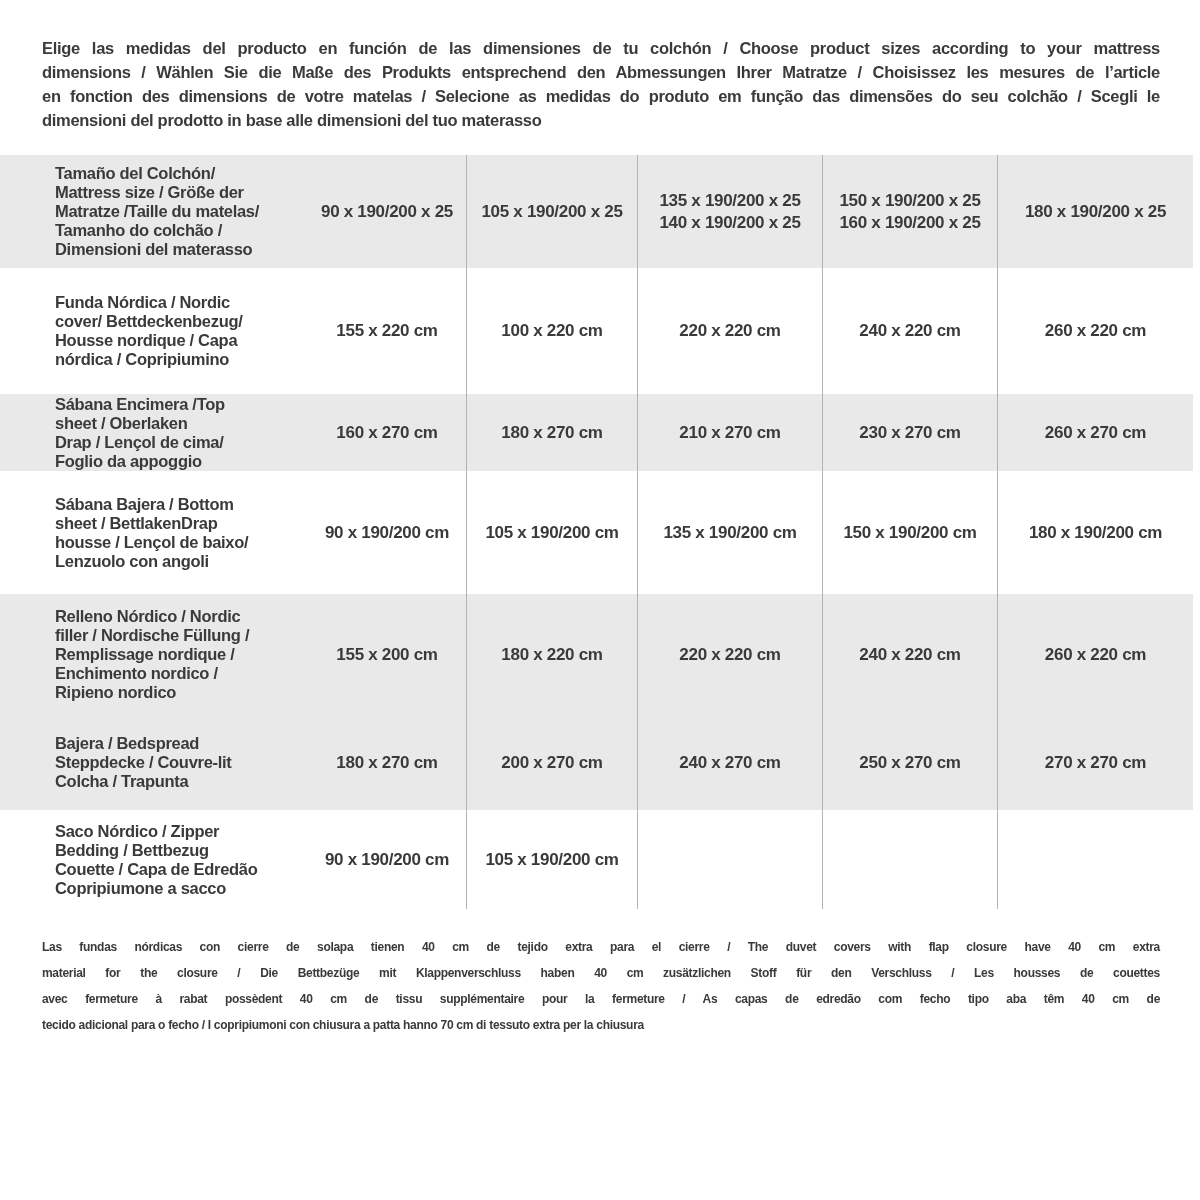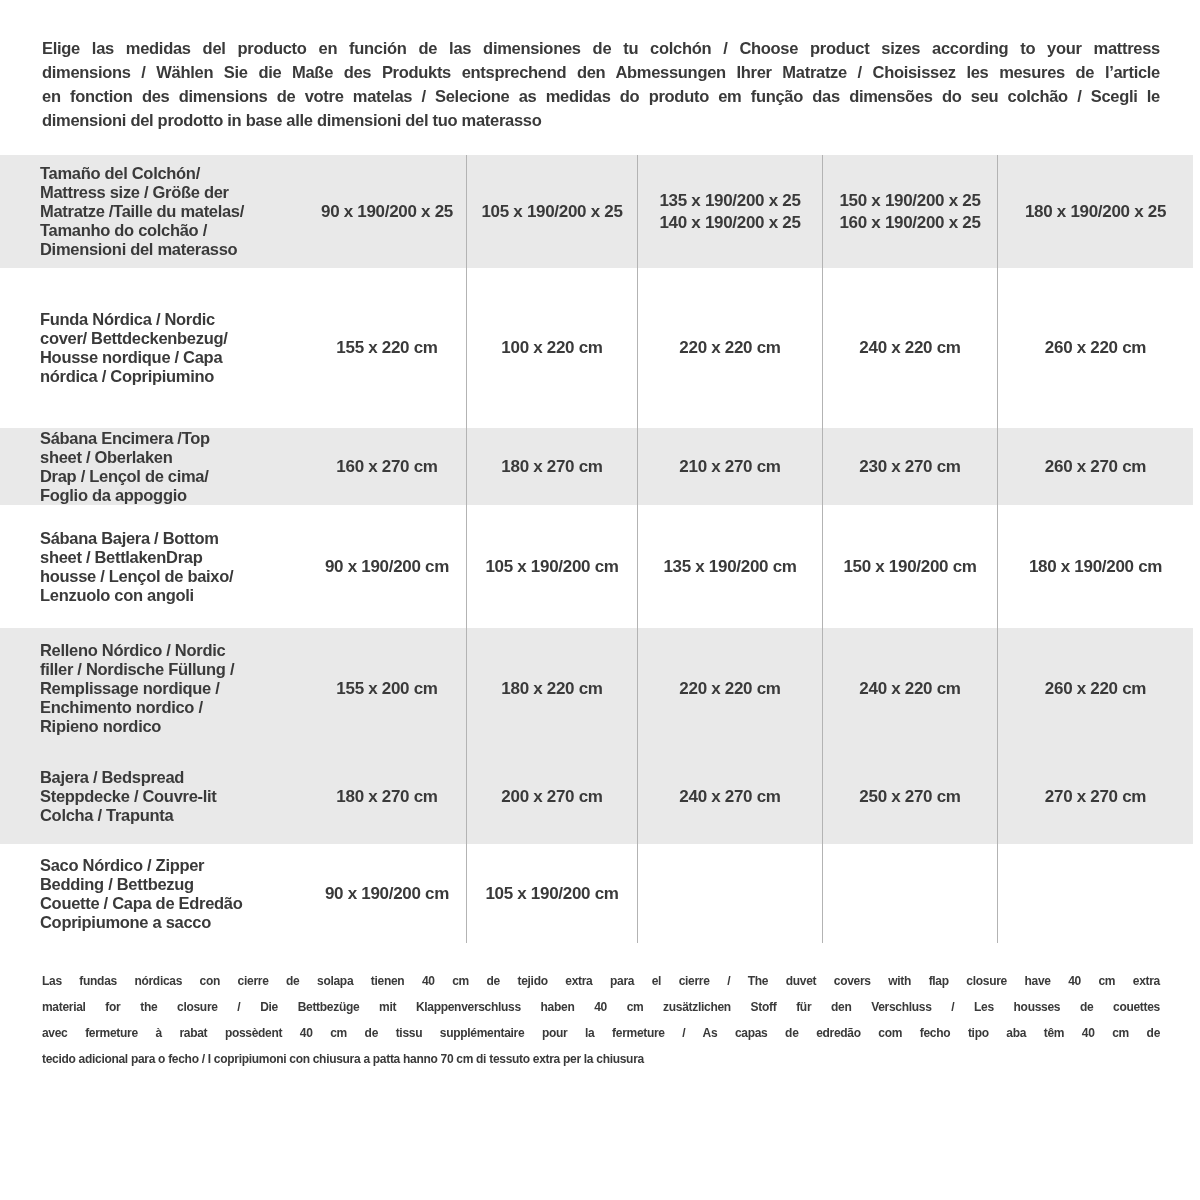--- a/index.html
+++ b/index.html
@@ -34,36 +34,36 @@
     margin-top:23px;
     width:1193px;
   }
   .row{
     display:grid;
     grid-template-columns:308px 158px 171px 185px 175px 196px;
     width:1193px;
   }
   .row.stripe{background:var(--stripe);}
   .r1{height:113px;}
-  .r2{height:160px;}
+  .r2{height:126px;}
   .r3{height:77px;}
   .r4{height:123px;}
   .r5{height:121px;}
   .r6{height:122px;}
   .r7{height:95px;}
   .r8{height:99px;}
   .cell{
     display:flex;
     align-items:center;
     white-space:pre-line;
     letter-spacing:-0.3px;
   }
   .cell.label{
     justify-content:flex-start;
-    padding-left:40px;
+    padding-left:55px;
     font-size:16.5px;
     line-height:19px;
   }
   .cell.val{
     justify-content:center;
     text-align:center;
     font-size:17px;
     line-height:22px;
   }
   

